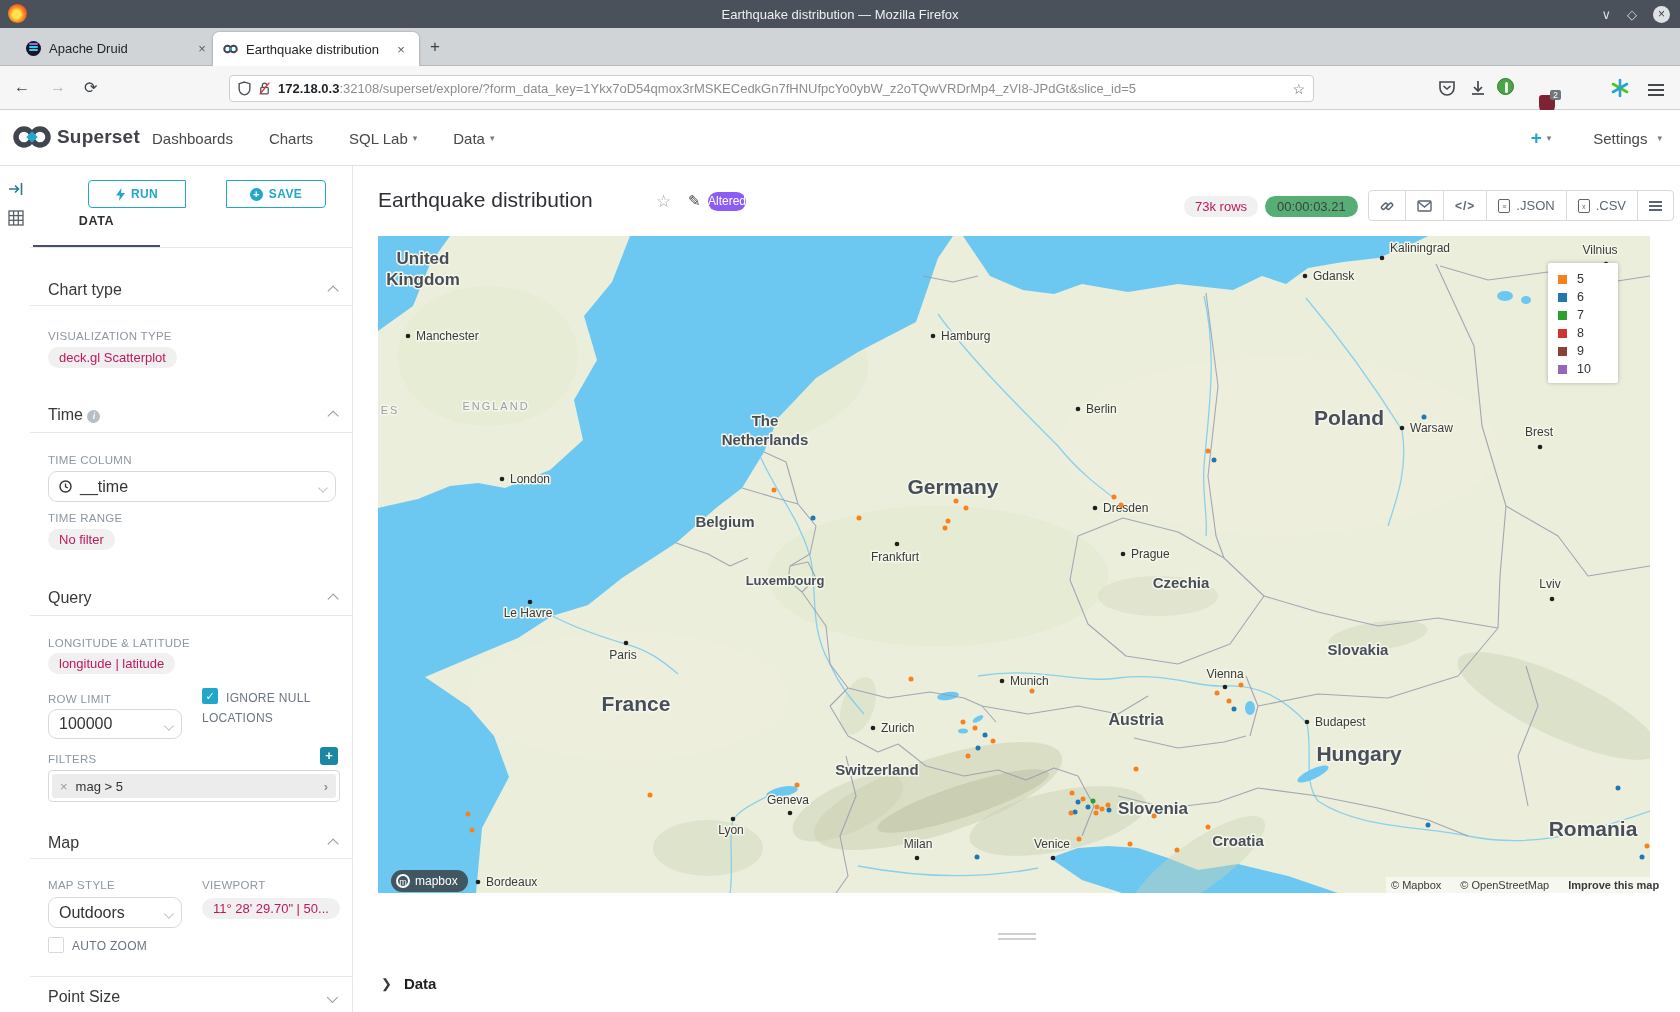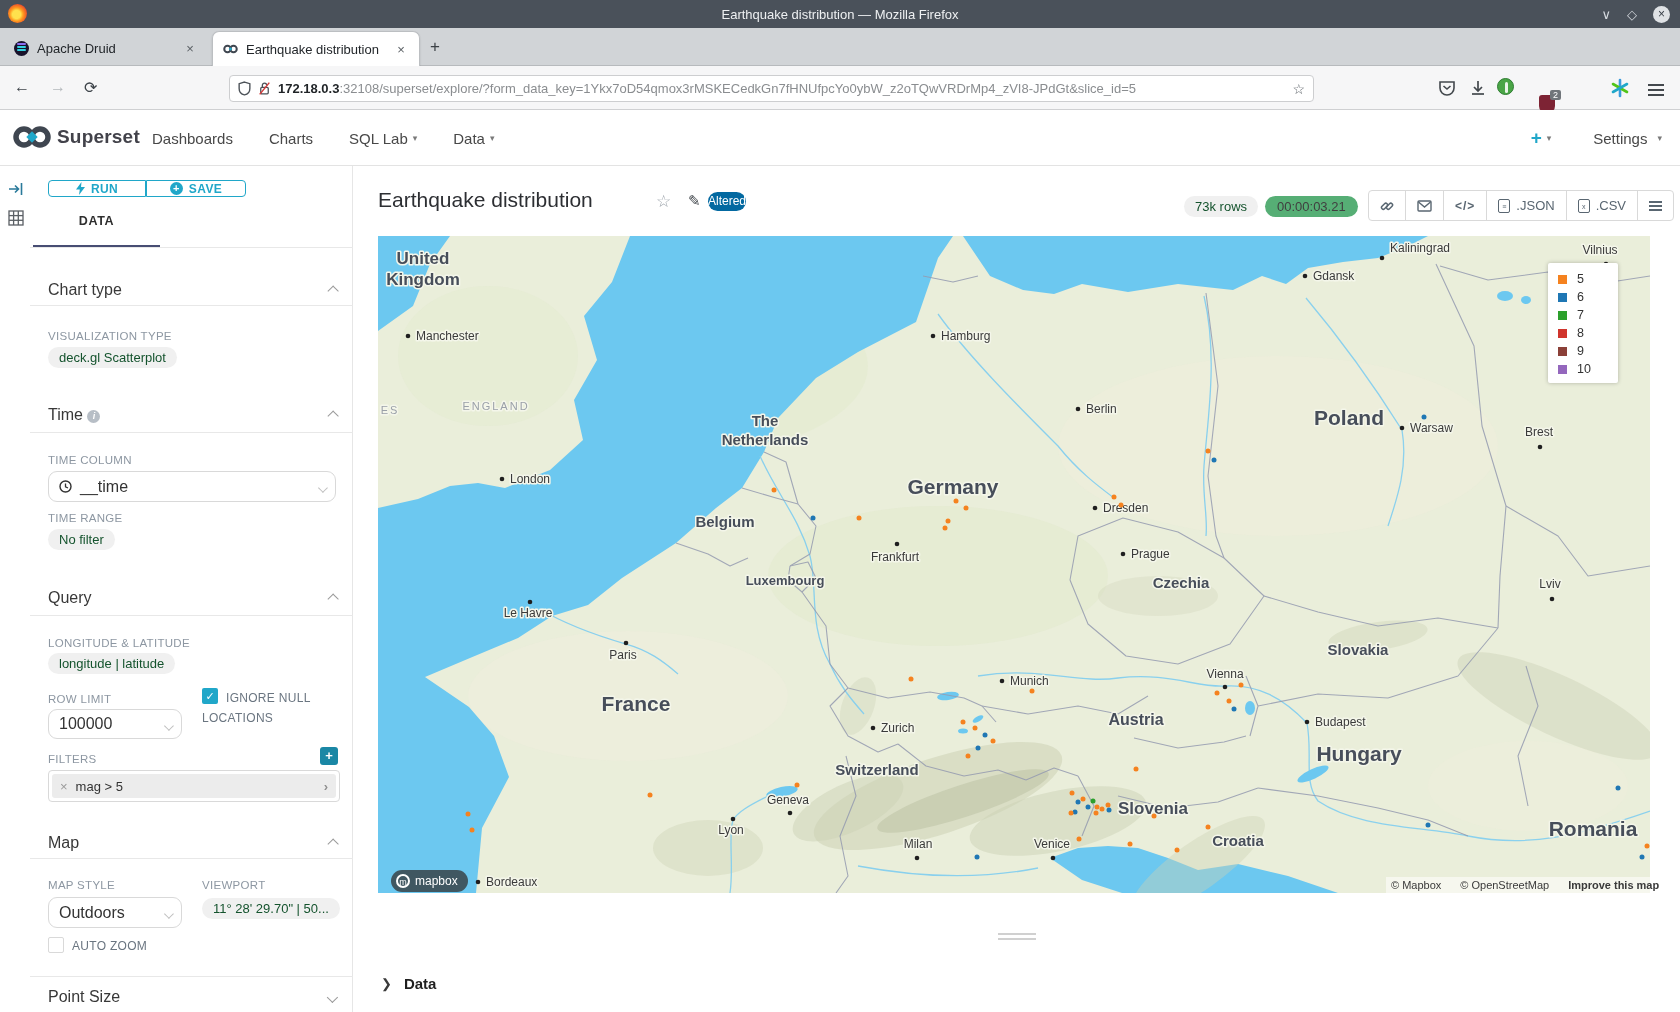--- a/index.html
+++ b/index.html
@@ -12,21 +12,21 @@
   .ff-logo { position:absolute; left:8px; top:4px; width:19px; height:19px; border-radius:50%;
     background:radial-gradient(circle at 45% 55%, #ffe14d 0 28%, #ff9a1f 45%, #e8452c 75%, #b5305a 100%); }
   .win-title { flex:1; text-align:center; color:#eef0f2; font-size:13px; }
   .win-controls { position:absolute; right:10px; top:0; height:28px; display:flex; gap:16px; align-items:center; color:#d7dbe0; font-size:13px; }
   .win-close { width:17px; height:17px; border-radius:50%; background:#dfe2e5; color:#3a4149; text-align:center; line-height:16px; font-size:12px; }
 
   .tabbar { position:absolute; left:0; top:28px; width:1680px; height:38px; background:#d1d4d7;
     border-bottom:1px solid #b7babd; }
   .tab { position:absolute; top:3px; height:35px; display:flex; align-items:center; gap:8px;
     padding:0 10px; font-size:13px; color:#22262a; }
-  .tab.inactive { left:4px; width:204px; }
+  .tab.inactive { left:16px; width:204px; }
   .tab.active { left:212px; width:208px; background:#fff; border:1px solid #bcbfc2; border-bottom:none;
     border-radius:7px 7px 0 0; box-shadow:0 1px 2px rgba(0,0,0,.15); }
   .tab-label { flex:1; white-space:nowrap; overflow:hidden; }
   .tab-close { color:#5a5f64; font-size:13px; width:16px; text-align:center; }
   .newtab { position:absolute; left:430px; top:9px; font-size:17px; color:#3c4146; }
   .druid-ico { width:15px; height:15px; border-radius:50%; background:#18122b; position:relative; flex:none; }
   .druid-ico::after { content:""; position:absolute; left:3px; top:5px; width:9px; height:2px; background:#35d0e0; border-radius:2px; box-shadow:0 3px 0 #35d0e0, 0 -3px 0 #8b6cf0; }
   .ss-ico { width:15px; height:10px; flex:none; }
 
   .toolbar { position:absolute; left:0; top:66px; width:1680px; height:44px; background:#f6f6f7;
@@ -60,36 +60,36 @@
   .settings { font-size:15px; color:#484848; display:flex; gap:10px; align-items:center; }
 
   
   .rail { position:absolute; left:0; top:166px; width:30px; height:846px; background:#fff; }
   .rail-ico { position:absolute; left:8px; font-size:13px; }
 
   
   .panel { position:absolute; left:30px; top:166px; width:323px; height:846px; background:#fff;
     border-right:1px solid #e6e6e6; }
   .btn-group { position:absolute; left:18px; top:14px; display:flex; }
-  .pbtn { height:17px; border:1.5px solid #20a7c9; color:#20a7c9; font-size:12px; font-weight:bold;
-    letter-spacing:.4px; display:flex; align-items:center; justify-content:center; gap:6px; background:#fff; }
+  .pbtn { height:28px; border:1.5px solid #20a7c9; color:#20a7c9; font-size:12px; font-weight:bold;
+    letter-spacing:.4px; display:flex; align-items:center; justify-content:center; gap:6px; background:#fff;margin-left:40px; }
   .pbtn.run { width:98px; border-radius:4px 0 0 4px; border-right-width:.75px; }
   .pbtn.save { width:100px; border-radius:0 4px 4px 0; border-left-width:.75px; }
   .save-plus { width:13px; height:13px; border-radius:50%; background:#20a7c9; color:#fff; font-size:11px; line-height:13px; text-align:center; font-weight:bold; }
   .data-tab { position:absolute; left:3px; top:48px; width:127px; text-align:center; font-size:12.5px;
     font-weight:bold; color:#2f2f2f; letter-spacing:.6px; padding-bottom:12px; }
   .tab-underline { position:absolute; left:3px; top:79px; width:127px; height:3px; background:#474d73; }
   .panel-divider { position:absolute; left:0; width:323px; height:1px; background:#e8e8e8; }
   .section-head { position:absolute; left:18px; width:287px; font-size:16px; color:#383838; }
   .chev { display:inline-block; width:8px; height:8px; border-top:1.5px solid #9a9a9a; border-right:1.5px solid #9a9a9a; }
   .chev.up { transform:rotate(-45deg) translateY(3px); }
   .chev.down { transform:rotate(135deg) translateY(-2px); }
   .head-chev { position:absolute; right:0; top:4px; }
   .ctl-label { position:absolute; font-size:11.5px; color:#8d97a2; letter-spacing:.3px; }
-  .pill { display:inline-block; background:#f0f0f0; border-radius:11px; padding:3px 11px; font-size:13px; color:#14532d; white-space:nowrap; }
+  .pill { display:inline-block; background:#f0f0f0; border-radius:11px; padding:3px 11px; font-size:13px; color:#be185d; white-space:nowrap; }
   .select { position:absolute; border:1px solid #d9d9d9; border-radius:9px; background:#fff; display:flex;
     align-items:center; padding:0 10px; font-size:16px; color:#333; gap:8px; }
   .select .chev.down { position:absolute; right:10px; border-color:#bfbfbf; width:7px; height:7px; }
   .checkbox { position:absolute; width:16px; height:16px; border-radius:2px; }
   .checkbox.checked { background:#20a7c9; color:#fff; font-size:11px; text-align:center; line-height:16px; }
   .checkbox.unchecked { border:1px solid #d9d9d9; background:#fff; }
   .cb-label { position:absolute; font-size:12px; color:#6a7580; letter-spacing:.3px; }
   .plus-btn { position:absolute; width:18px; height:18px; background:#1a87a5; border-radius:3px; color:#fff;
     font-size:13px; line-height:17px; text-align:center; font-weight:bold; }
   .filter-box { position:absolute; left:18px; top:604px; width:292px; height:32px; border:1px solid #d9d9d9; border-radius:4px; padding:3px; }
@@ -97,21 +97,21 @@
   .filter-x { color:#9a9a9a; font-size:13px; }
   .filter-text { flex:1; font-size:13px; color:#333; }
   .filter-go { color:#8f8f8f; font-size:13px; font-weight:bold; }
   .info-dot { display:inline-block; width:13px; height:13px; border-radius:50%; background:#b7bec6; color:#fff;
     font-size:9px; text-align:center; line-height:13px; font-style:italic; font-weight:bold; vertical-align:1px; }
 
   
   .chart-title { position:absolute; left:378px; top:188px; font-size:21px; color:#2d2f33; }
   .star-ico { position:absolute; left:656px; top:191px; font-size:17px; color:#9fa6ad; }
   .pencil-ico { position:absolute; left:688px; top:192px; font-size:15px; color:#43484d; }
-  .altered-pill { position:absolute; left:708px; top:192px; height:19px; background:#0369a1; color:#fff;
+  .altered-pill { position:absolute; left:708px; top:192px; height:19px; background:#8b5cf6; color:#fff;
     font-size:12px; border-radius:10px; padding:2px 0; }
   .rows-pill { position:absolute; left:1184px; top:196px; }
   .timer-pill { position:absolute; left:1265px; top:196px; background:#56ae75; color:#404040; border-radius:11px;
     padding:3px 12px; font-size:13px; }
   .hdr-group { position:absolute; left:1368px; top:190px; height:31px; border:1px solid #d9d9d9; border-radius:4px;
     display:flex; align-items:stretch; background:#fff; }
   .hdr-seg { display:flex; align-items:center; justify-content:center; padding:0 11px; border-right:1px solid #d9d9d9;
     color:#596671; font-size:13px; gap:6px; }
   .hdr-seg:last-child { border-right:none; }
   .code-txt { font-size:12px; font-weight:bold; letter-spacing:1px; }

